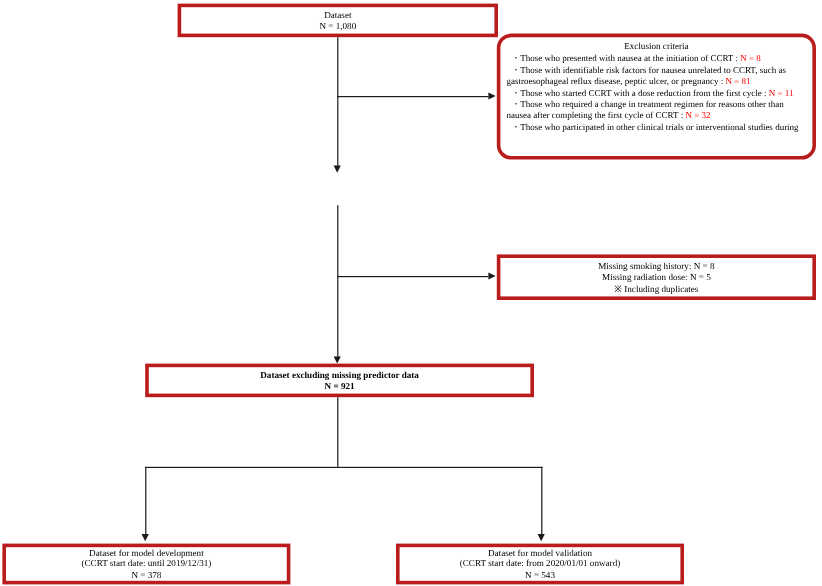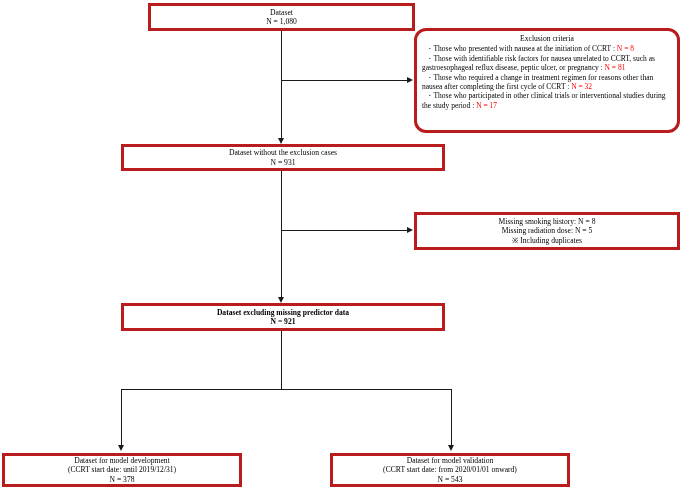--- a/index.html
+++ b/index.html
@@ -87,41 +87,37 @@
       <span>・</span><span>Those who presented with nausea at the initiation of CCRT</span><span> : </span><span class="red">N = 8</span>
     </span>
 
     <span class="t-crit bullet">
       <span>・</span><span>Those with identifiable risk factors for nausea unrelated to CCRT, such as</span>
     </span>
     <span class="t-crit">
       <span>gastroesophageal reflux disease, peptic ulcer, or pregnancy</span><span> : </span><span class="red">N = 81</span>
     </span>
 
+    <span class="t-crit bullet">
+      <span>・</span><span>Those who started CCRT with a dose reduction from the first cycle</span><span> : </span><span class="red">N = 11</span>
+    </span>
 
     <span class="t-crit bullet">
       <span>・</span><span>Those who required a change in treatment regimen for reasons other than</span>
     </span>
     <span class="t-crit">
       <span>nausea after completing the first cycle of CCRT</span><span> : </span><span class="red">N = 32</span>
     </span>
 
     <span class="t-crit bullet">
       <span>・</span><span>Those who participated in other clinical trials or interventional studies during</span>
     </span>
-    <span class="t-crit">
-      <span>the study period</span><span> : </span><span class="red">N = 17</span>
-    </span>
 
   </div>
 
-  <div class="box" style="left:121px; top:144px; width:324px; height:27px;">
-    <span class="t-main">Dataset without the exclusion cases</span>
-    <span class="t-main">N = 931</span>
-  </div>
 
   <div class="line vline" style="left:280.5px; top:171px; height:128px;"></div>
   <div class="arrow-down" style="left:277.5px; top:297px;"></div>
 
   <div class="line hline" style="left:281px; top:230px; width:126px;"></div>
   <div class="arrow-right" style="left:407px; top:227px;"></div>
 
   <div class="box" style="left:414px; top:212px; width:266px; height:38px;">
     <span class="t-main">Missing smoking history: N = 8</span>
     <span class="t-main">Missing radiation dose: N = 5</span>

